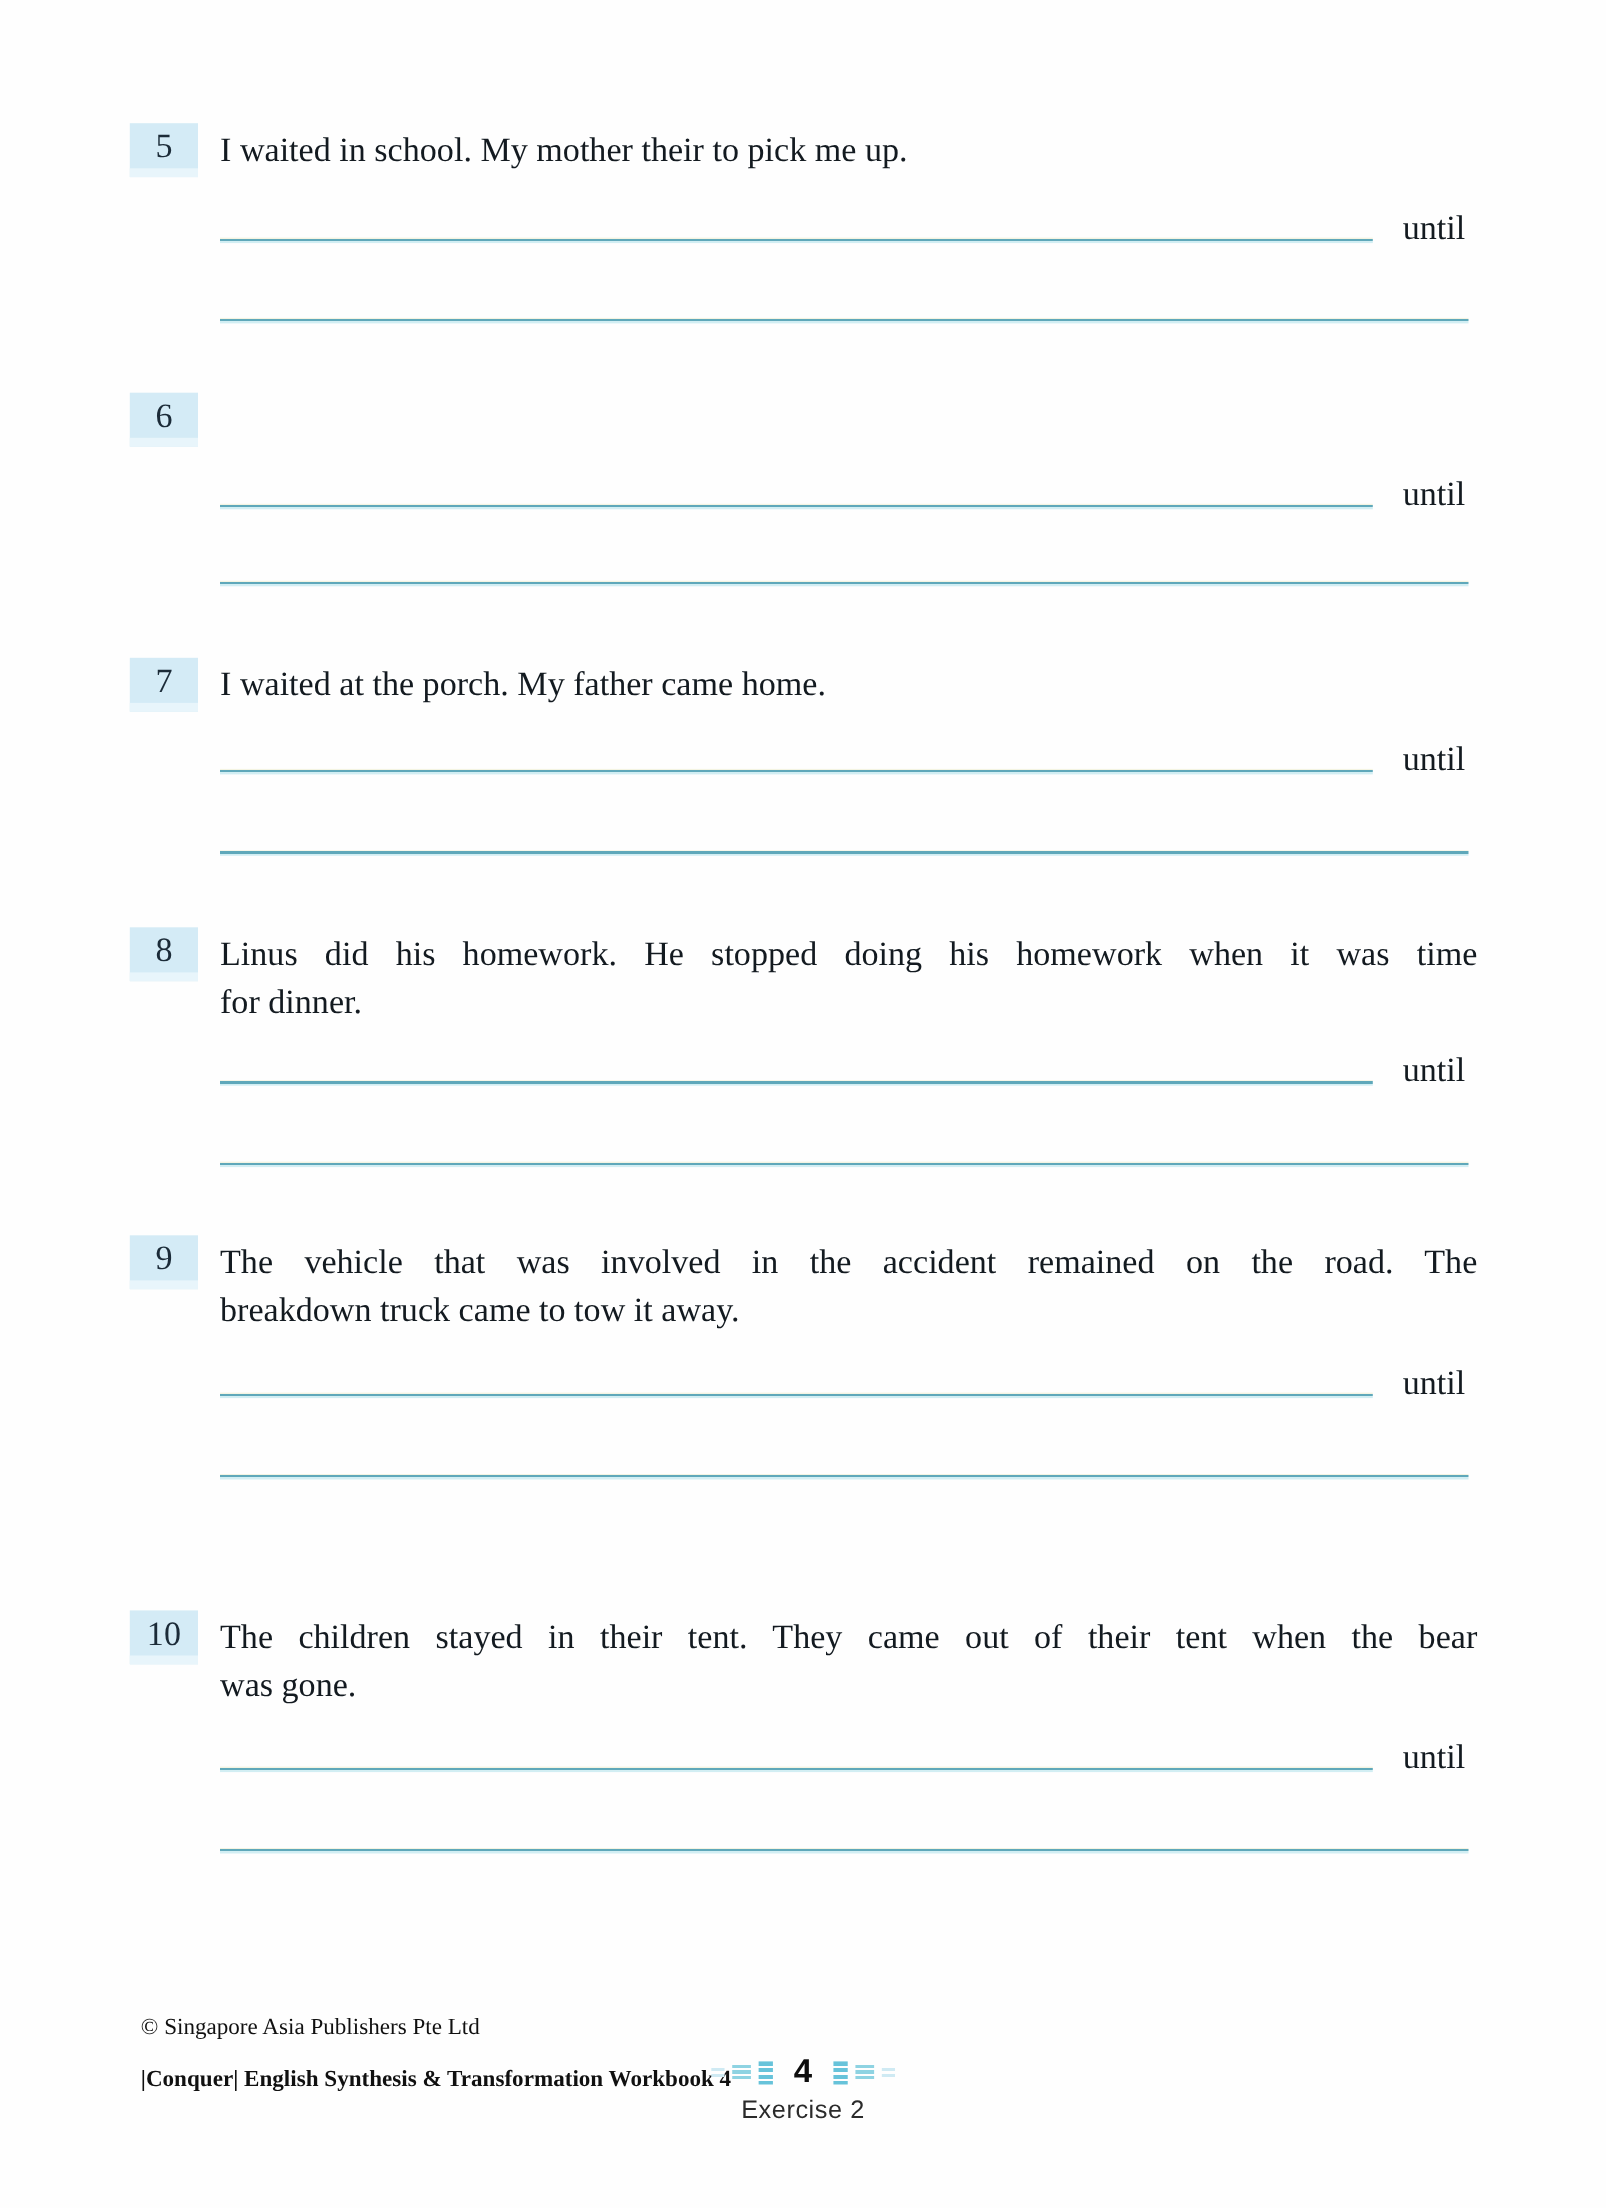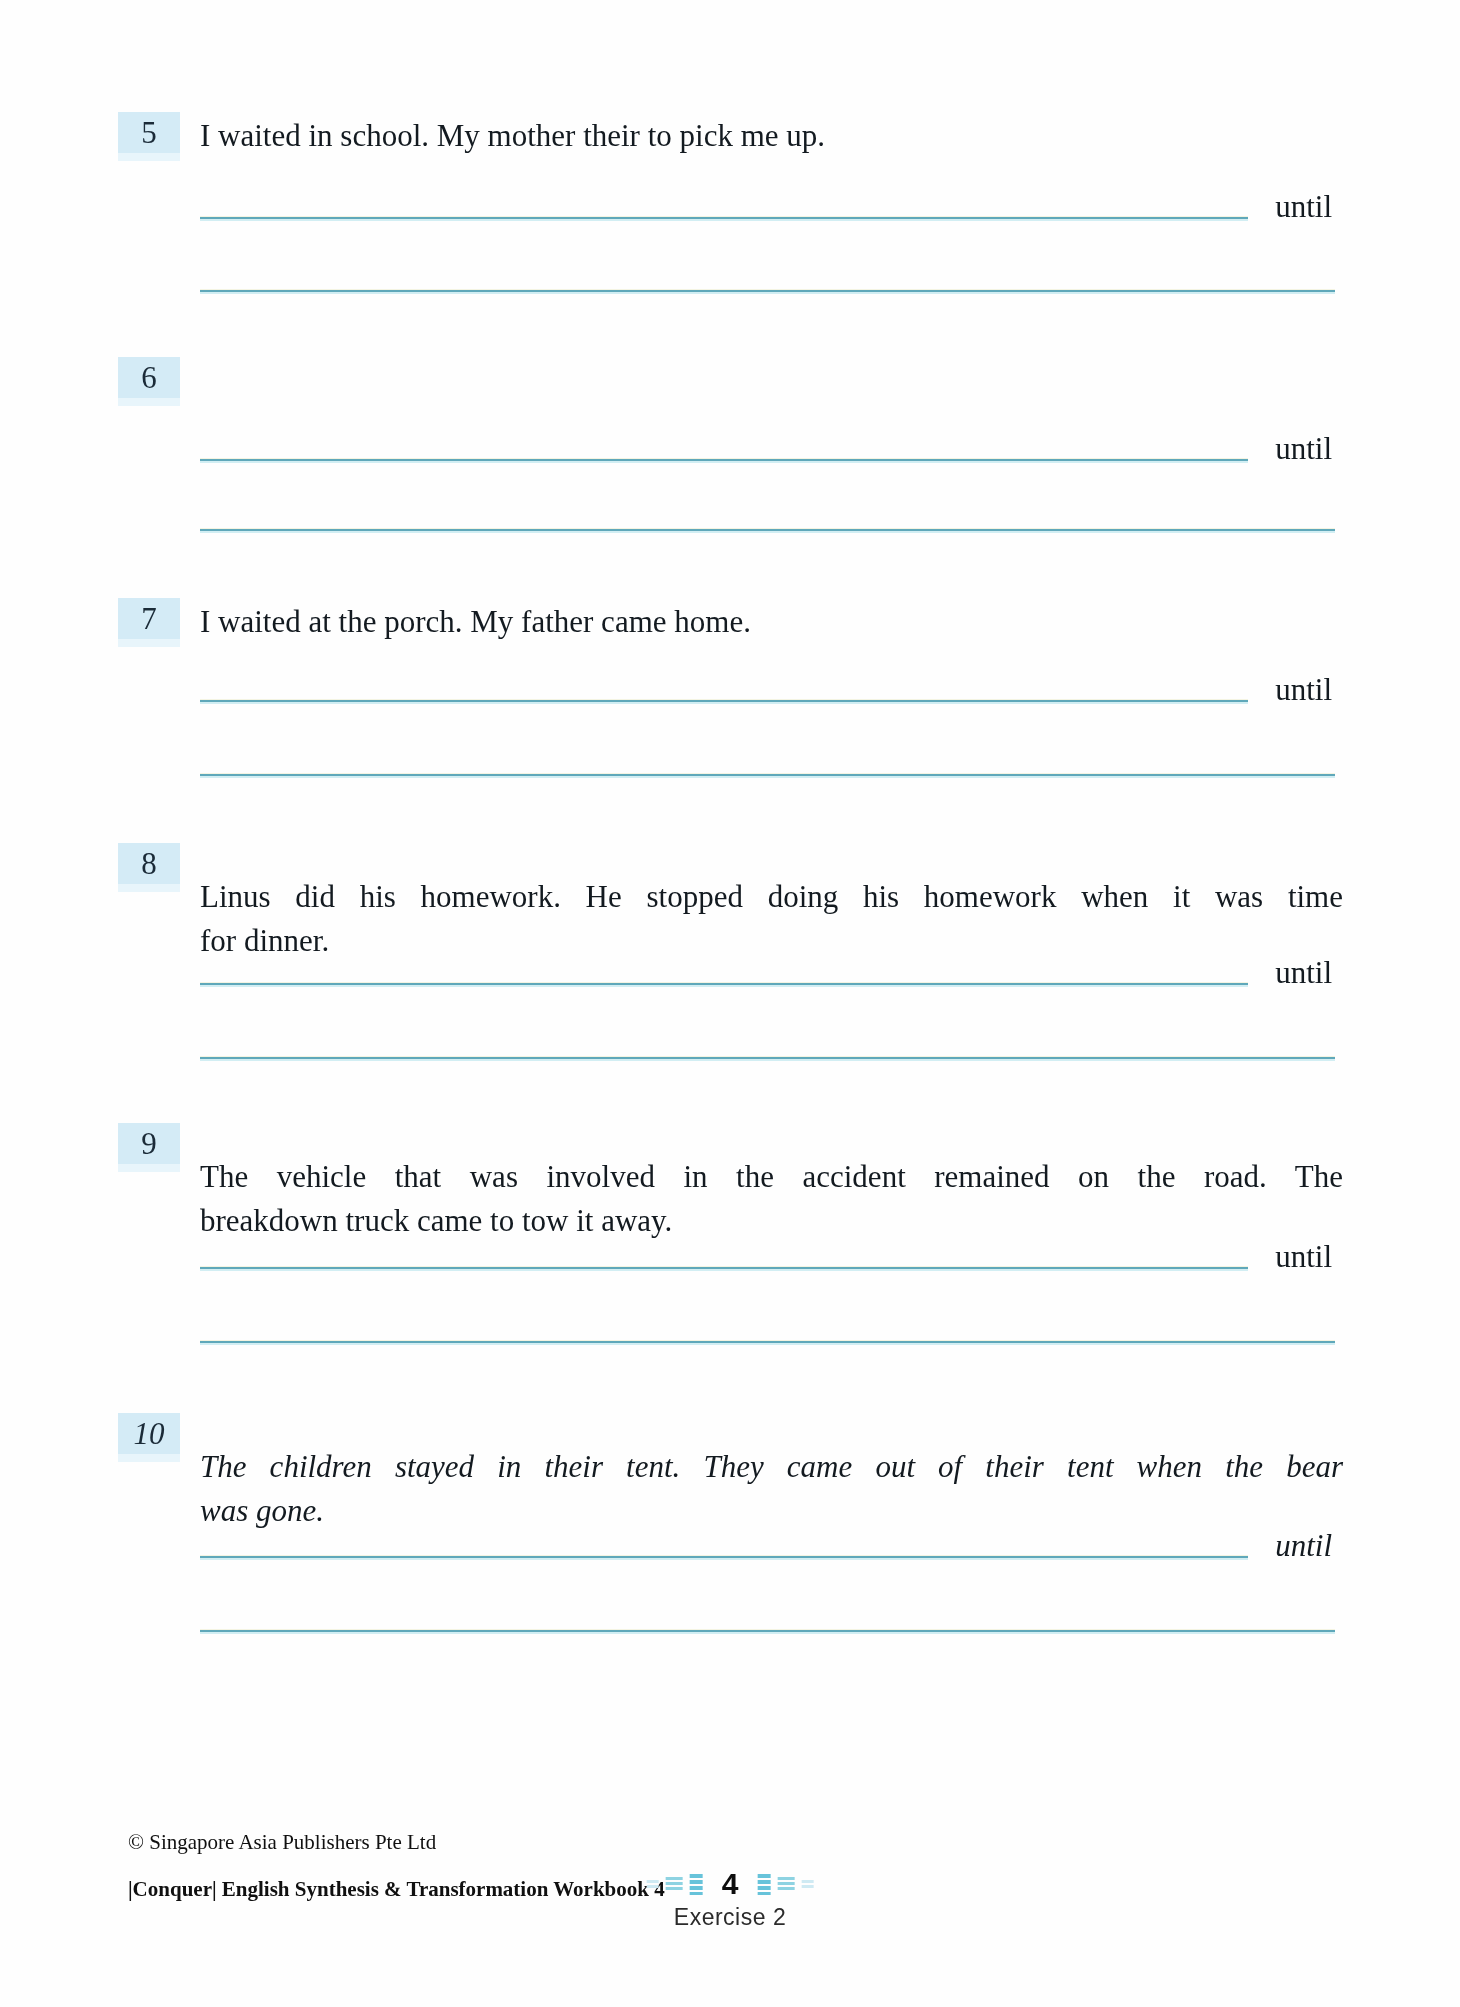--- a/index.html
+++ b/index.html
@@ -21,21 +21,21 @@
     border-bottom:8px solid var(--box_strip);
     display:flex; align-items:center; justify-content:center;
     font-size:31px; color:#1b2b38;
   }
 
   .qtext {
     position:absolute; left:82px; right:2px; top:2px;
     font-size:31px; line-height:44px;
   }
   .qline { text-align:left; }
-  .qline.stretch { text-align:justify; text-align-last:justify; text-justify:inter-word;margin-top:30px; }
+  .qline.stretch { text-align:justify; text-align-last:justify; text-justify:inter-word; }
 
   .rule {
     position:absolute; height:5px;
     background:linear-gradient(180deg,
       #f4f4e2 0 1px,
       var(--rule_main) 1px 3px,
       var(--rule_glow) 3px 5px);
   }
   .rule.first { left:82px; right:97px; }
   .rule.second { left:82px; right:10px; }
@@ -117,21 +117,21 @@
     <div class="qnum">9</div>
     <div class="qtext">
         <div class="qline stretch">The vehicle that was involved in the accident remained on the road. The</div>
         <div class="qline">breakdown truck came to tow it away.</div>
       </div>
     <div class="rule first" style="top: 143px;"></div>
     <span class="until" style="top: 118px;">until</span>
     <div class="rule second" style="top: 217px;"></div>
   </section>
 
-  <section class="question" style="top: 1413px; height: 228px; font-style: italic;">
+  <section class="question" style="top: 1464px; height: 228px;">
     <div class="qnum">10</div>
     <div class="qtext">
         <div class="qline stretch">The children stayed in their tent. They came out of their tent when the bear</div>
         <div class="qline">was gone.</div>
       </div>
     <div class="rule first" style="top: 142px;"></div>
     <span class="until" style="top: 117px;">until</span>
     <div class="rule second" style="top: 216px;"></div>
   </section>
 </div>

